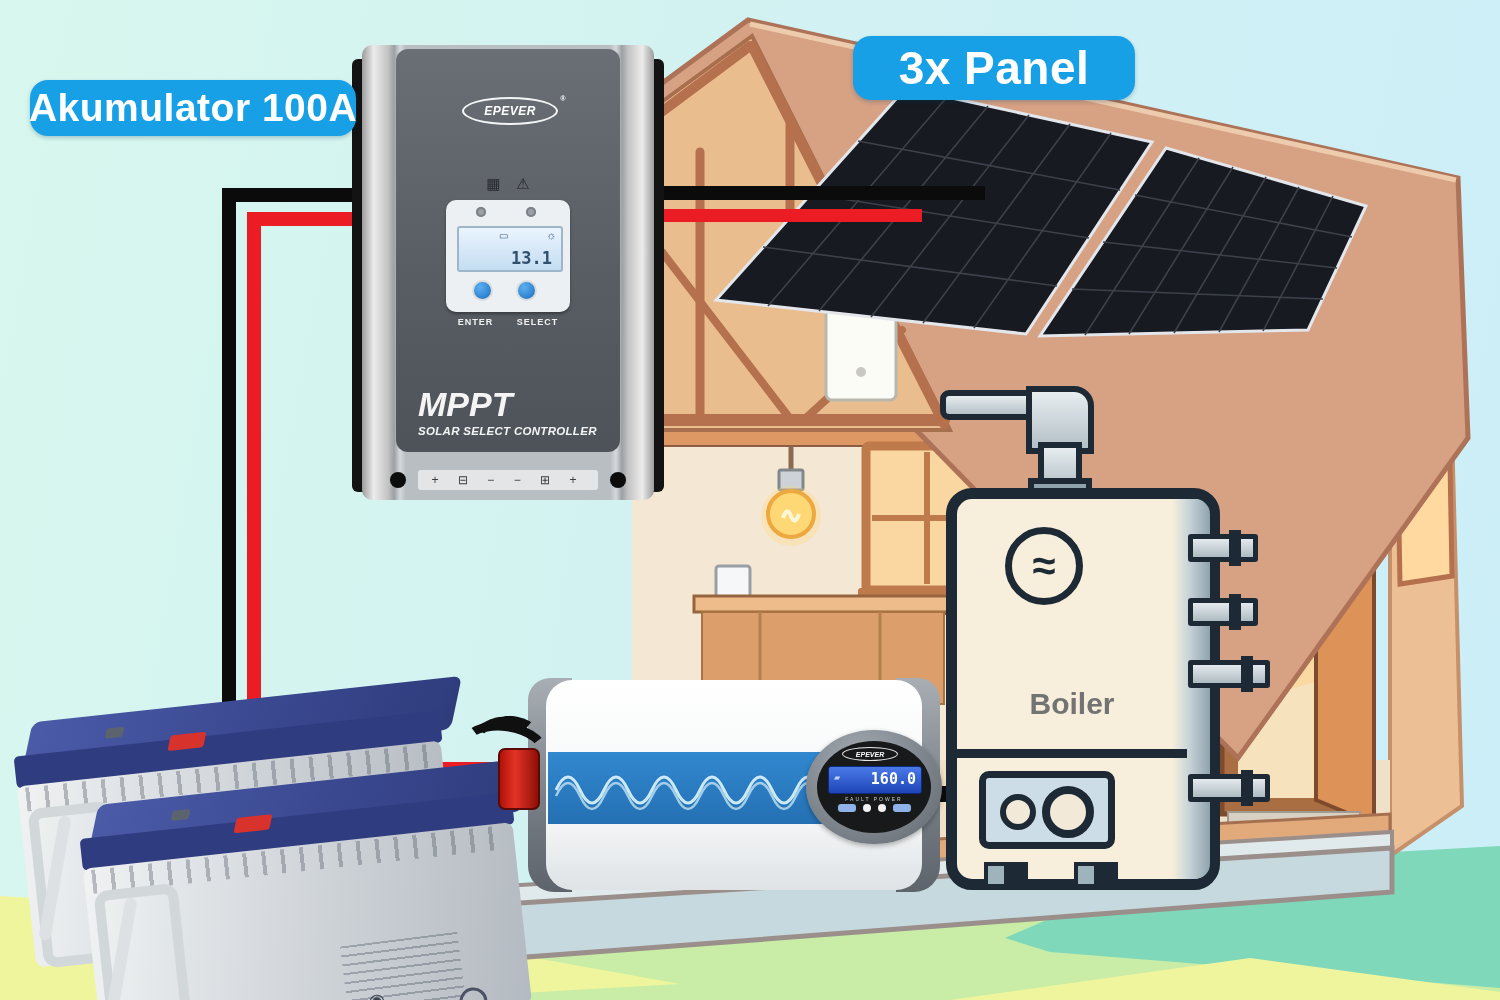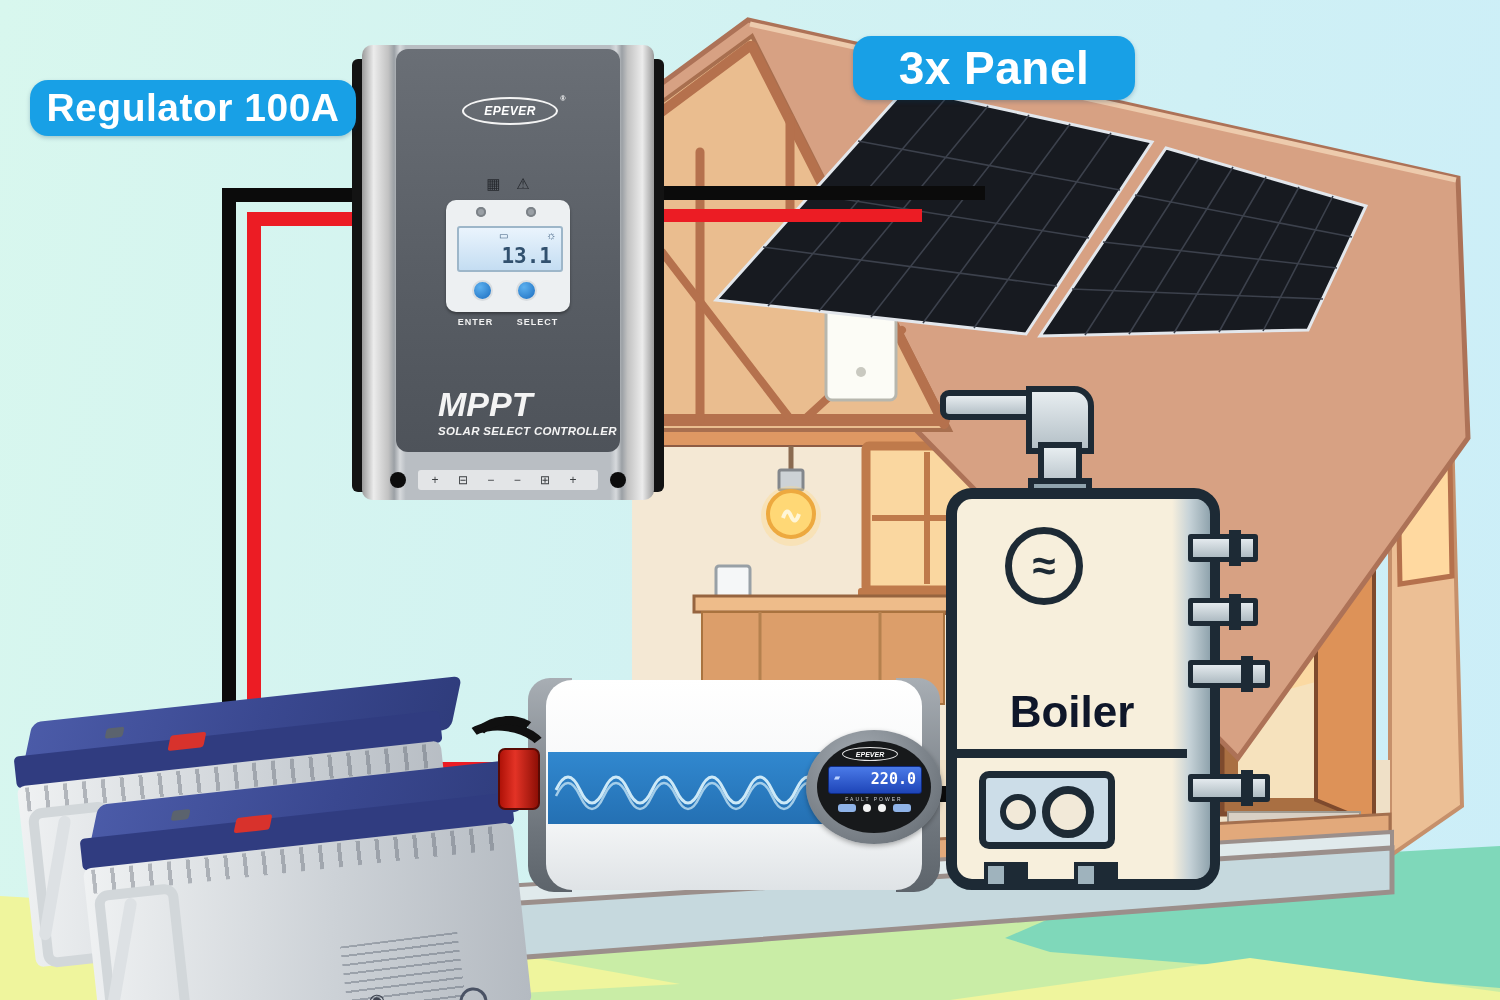--- a/index.html
+++ b/index.html
@@ -33,26 +33,26 @@
     gap:16px;font-size:15px;color:#24272c;}
   .ctl-plate{position:absolute;left:84px;top:155px;width:124px;height:112px;background:#edf0f2;
     border-radius:10px;box-shadow:0 2px 3px rgba(0,0,0,.35);}
   .ctl-screw{position:absolute;width:10px;height:10px;border-radius:50%;background:#9aa0a6;
     box-shadow:inset 0 0 0 2px #7c8288;}
   .ctl-lcd{position:absolute;left:11px;top:26px;width:102px;height:42px;border:2px solid #9db6c9;
     border-radius:3px;background:linear-gradient(180deg,#eaf4fd,#c4ddf2);color:#3d5d7e;}
   .ctl-lcd .batt{position:absolute;left:40px;top:2px;font-size:10px;}
   .ctl-lcd .sun{position:absolute;right:5px;top:1px;font-size:11px;}
   .ctl-lcd .val{position:absolute;right:9px;bottom:2px;font-family:"DejaVu Sans Mono",monospace;
-    font-size:21px;font-weight:bold;color:#31506e;}
+    font-size:17px;font-weight:bold;color:#31506e;}
   .ctl-btn{position:absolute;width:17px;height:17px;border-radius:50%;border:2px solid #d9dde0;
     background:radial-gradient(circle at 35% 30%,#5cb0ef,#1b6dc0);}
   .ctl-keylabels{position:absolute;left:84px;top:272px;width:124px;display:flex;justify-content:space-around;
     color:#f2f2f2;font-size:9px;font-weight:700;letter-spacing:1px;}
-  .ctl-mppt{position:absolute;left:76px;top:342px;color:#f4f4f4;font-style:italic;}
+  .ctl-mppt{position:absolute;left:56px;top:342px;color:#f4f4f4;font-style:italic;}
   .ctl-mppt .big{font-size:34px;font-weight:900;line-height:1;}
   .ctl-mppt .sub{font-size:11.5px;font-weight:800;letter-spacing:.3px;margin-top:4px;}
   .ctl-term{position:absolute;left:56px;bottom:10px;width:180px;height:20px;background:#e3e5e7;
     border-radius:3px;display:flex;align-items:center;justify-content:center;color:#3a3d40;
     font-size:12px;letter-spacing:8px;}
   .ctl-footscrew{position:absolute;width:16px;height:16px;border-radius:50%;background:#0c0c0c;bottom:12px;}
 
   
   .battery{position:absolute;width:452px;height:248px;transform:rotate(-6.2deg);}
   .bat-lid-top{position:absolute;left:16px;top:2px;right:4px;height:52px;border-radius:8px;
@@ -105,21 +105,21 @@
   .boiler{position:absolute;left:0;top:0;z-index:33;}
   .pipe{position:absolute;border:6px solid var(--boiler-outline);background:linear-gradient(180deg,#e7edf0,#b4c0c7);}
   .tank{position:absolute;left:946px;top:488px;width:252px;height:380px;background:#f7efdc;
     border:11px solid var(--boiler-outline);border-radius:26px;}
   .tank-side{position:absolute;right:-1px;top:0;bottom:0;width:38px;border-radius:0 15px 15px 0;
     background:linear-gradient(90deg,rgba(0,0,0,0),#c7d3d8 45%,#8fa3ad);}
   .tank-wave{position:absolute;left:48px;top:28px;width:64px;height:64px;border:7px solid var(--boiler-outline);
     border-radius:50%;display:flex;align-items:center;justify-content:center;
     font-size:42px;font-weight:900;color:var(--boiler-outline);line-height:.8;}
   .tank-title{position:absolute;left:10px;top:188px;width:210px;text-align:center;
-    font-size:44px;font-weight:800;color:#0f172a;}
+    font-size:30px;font-weight:800;color:#737373;}
   .tank-divider{position:absolute;left:0;top:250px;width:230px;height:9px;background:var(--boiler-outline);}
   .tank-panel{position:absolute;left:22px;top:272px;width:122px;height:64px;background:#ccdde8;
     border:7px solid var(--boiler-outline);border-radius:10px;}
   .knob{position:absolute;border-radius:50%;background:#f2e9d8;border:6px solid var(--boiler-outline);}
   .leg{position:absolute;width:44px;height:26px;background:var(--boiler-outline);}
   .leg::after{content:'';position:absolute;left:4px;top:4px;width:16px;height:18px;background:#9fb3bd;}
   .stub{position:absolute;height:18px;background:linear-gradient(180deg,#e4eaee,#aebbc2);
     border:5px solid var(--boiler-outline);border-radius:3px;}
   .stub::after{content:'';position:absolute;right:12px;top:-9px;bottom:-9px;width:12px;background:var(--boiler-outline);}
 
@@ -286,21 +286,21 @@
       <svg width="350" height="72" viewBox="0 0 350 72">
         <path d="M8,38 Q20,12 32,38 T56,38 T80,38 T104,38 T128,38 T152,38 T176,38 T200,38 T224,38 T248,38 T272,38 T296,38 T320,38 T344,38" fill="none" stroke="#cde9f7" stroke-width="3"></path>
         <path d="M8,44 Q20,18 32,44 T56,44 T80,44 T104,44 T128,44 T152,44 T176,44 T200,44 T224,44 T248,44 T272,44 T296,44 T320,44 T344,44" fill="none" stroke="#cde9f7" stroke-width="2.5" opacity=".75"></path>
       </svg>
     </div>
     <div class="inv-pod">
       <div class="inv-pod-face"></div>
       <div class="inv-pod-logo">EPEVER</div>
       <div class="inv-lcd">
         <span class="tick">▰</span>
-        <span class="val">220.0</span>
+        <span class="val">160.0</span>
       </div>
       <div class="inv-ind">FAULT POWER</div>
       <div class="inv-ctls">
         <span class="inv-pill"></span>
         <span class="inv-dot"></span>
         <span class="inv-dot"></span>
         <span class="inv-pill"></span>
       </div>
     </div>
   </div>
@@ -325,16 +325,16 @@
       </div>
     </div>
     <div class="leg" style="left:984px;top:862px;"></div>
     <div class="leg" style="left:1074px;top:862px;"></div>
     <div class="stub" style="left:1188px;top:534px;width:60px;"></div>
     <div class="stub" style="left:1188px;top:598px;width:60px;"></div>
     <div class="stub" style="left:1188px;top:660px;width:72px;"></div>
     <div class="stub" style="left:1188px;top:774px;width:72px;"></div>
   </div>
 
-  <div class="badge" style="left:30px;top:80px;width:326px;height:56px;font-size:39px;">Regulator 100A</div>
+  <div class="badge" style="left:30px;top:80px;width:326px;height:56px;font-size:39px;">Akumulator 100A</div>
   <div class="badge" style="left:853px;top:36px;width:282px;height:64px;font-size:46px;">3x Panel</div>
 
 </div>
 
 </body></html>

